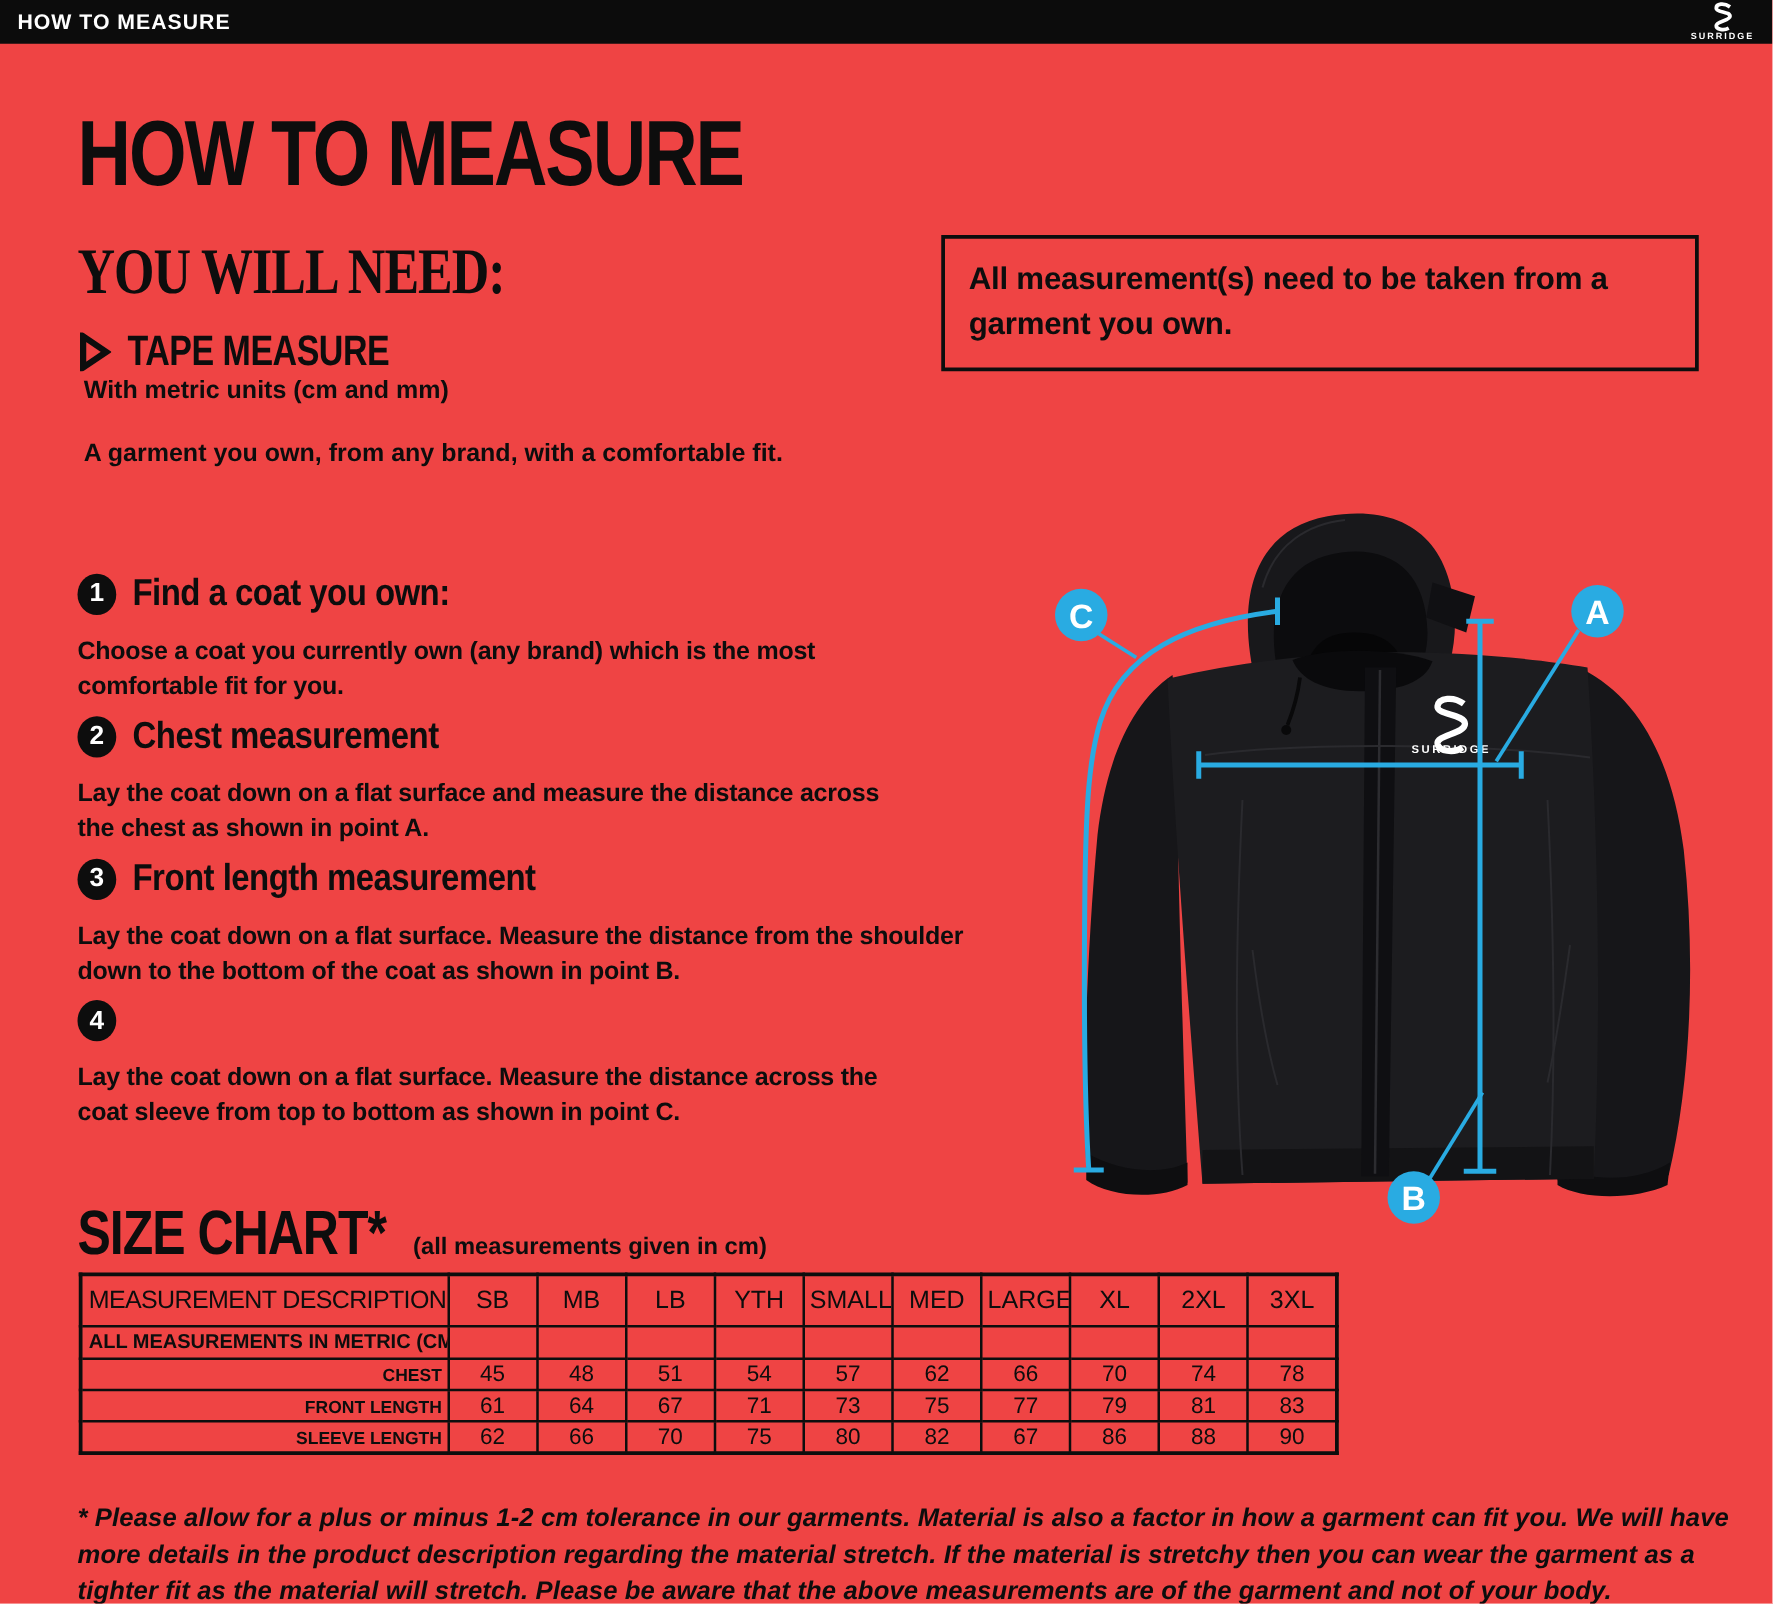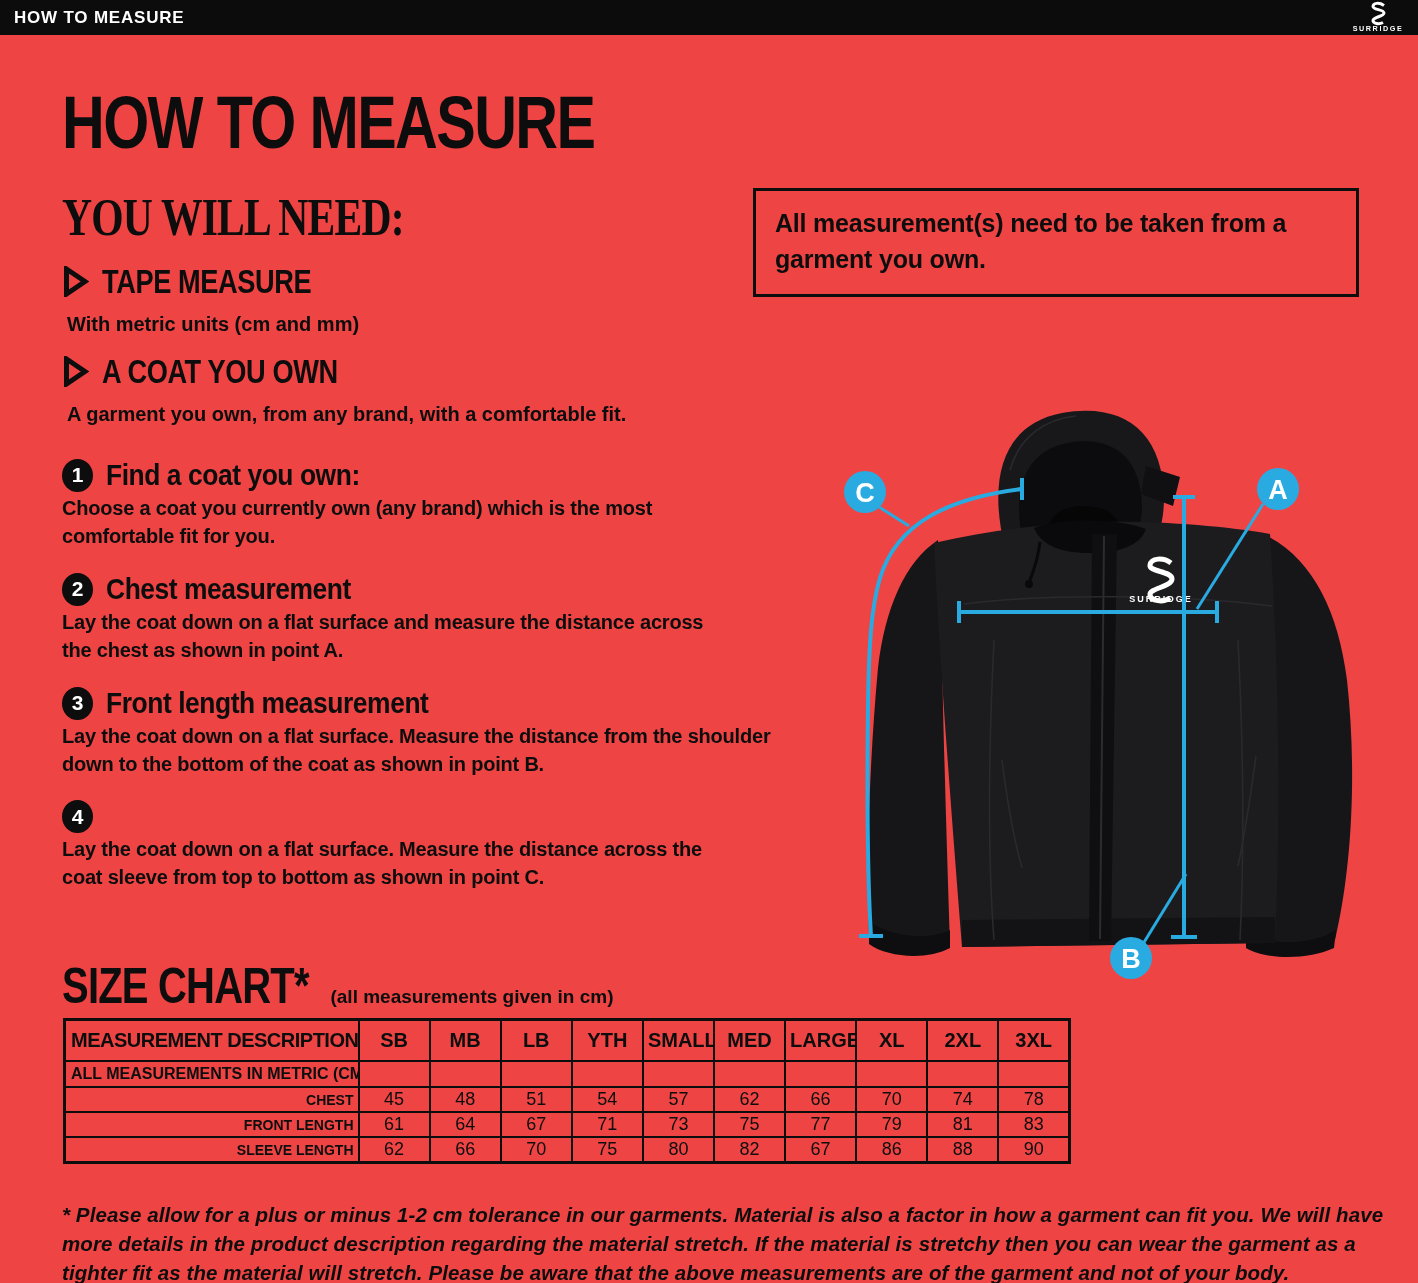--- a/index.html
+++ b/index.html
@@ -13,41 +13,41 @@
   .topbar-logo{position:absolute;right:8px;top:1px;width:64px;height:33px;}
   
   .sqz{display:inline-block;transform:scaleX(.8);transform-origin:0 60%;white-space:nowrap;}
   .sqz88{display:inline-block;transform:scaleX(.88);transform-origin:0 60%;white-space:nowrap;}
   .h1{position:absolute;left:62px;top:80px;font-size:74px;font-weight:900;letter-spacing:-2px;}
   .h2{position:absolute;left:62px;top:188px;font-size:52px;font-weight:900;letter-spacing:-1px;font-family:Liberation Serif, serif;}
   
   .req{position:absolute;left:62px;}
   .req-head{display:flex;align-items:center;gap:13px;}
   .req-label{font-size:34px;font-weight:900;letter-spacing:-.5px;}
-  .req-desc{font-size:20px;font-weight:700;margin-top:12px;margin-left:5px;white-space:nowrap;}
+  .req-desc{font-size:20px;font-weight:700;margin-top:0;margin-left:5px;white-space:nowrap;}
   .tri{width:27px;height:31px;flex:0 0 auto;}
   
   .step{position:absolute;left:62px;}
   .step-head{display:flex;align-items:center;gap:13px;}
   .badge{width:31px;height:33px;border-radius:50%;background:#0d0d0d;color:#fff;
          display:flex;align-items:center;justify-content:center;font-size:21px;font-weight:800;flex:0 0 auto;}
   .step-title{font-size:30px;font-weight:900;letter-spacing:-.5px;}
-  .step-body{font-size:20px;font-weight:700;line-height:1.38;margin-top:3px;letter-spacing:-.2px;}
+  .step-body{font-size:20px;font-weight:700;line-height:1.38;margin-top:16px;letter-spacing:-.2px;}
   .w1{max-width:600px;} .w2{max-width:670px;} .w3{max-width:748px;} .w4{max-width:665px;}
   
   .notice{position:absolute;left:753px;top:188px;width:562px;border:3px solid #0d0d0d;
           padding:15px 19px 17px 19px;font-size:25px;font-weight:900;line-height:1.42;letter-spacing:-.2px;}
   
   .sizechart-head{position:absolute;left:62px;top:944px;display:flex;align-items:baseline;margin-top:13px;}
   .sizechart-title{font-size:50px;font-weight:900;letter-spacing:-1px;}
   .sizechart-sub{font-size:19px;font-weight:800;margin-left:-40px;}
   table.sizes{position:absolute;left:63px;top:1018px;width:1008px;border-collapse:collapse;table-layout:fixed;
               border:3px solid #0d0d0d;}
   table.sizes th,table.sizes td{border:2px solid #0d0d0d;padding:0 4px;overflow:hidden;white-space:nowrap;}
-  table.sizes th{height:39px;font-size:20px;font-weight:700;text-align:center;}
+  table.sizes th{height:39px;font-size:20px;font-weight:400;text-align:center;}
   table.sizes th.desc{text-align:left;padding-left:5px;letter-spacing:-.5px;}
   tr.metric td{height:24px;font-size:16px;font-weight:700;text-align:left;padding-left:5px;}
   tr.vals td{height:23px;font-size:18px;font-weight:400;text-align:center;}
   tr.vals td.rowlabel{font-size:14px;font-weight:700;text-align:right;padding-left:5px;}
   
   .footnote{position:absolute;left:62px;top:1200px;width:1330px;font-size:20.5px;font-weight:700;
             font-style:italic;line-height:1.42;letter-spacing:.1px;}
   
   .diagram{position:absolute;left:800px;top:388px;width:618px;height:672px;}
   .overlay-letter{font-family:"Liberation Sans",sans-serif;font-weight:800;font-size:27px;fill:#ffffff;text-anchor:middle;}
@@ -80,28 +80,20 @@
         <path d="M4.5 3 L23 15.5 L4.5 28 Z" fill="none" stroke="#0d0d0d" stroke-width="5"></path>
       </svg>
       <span class="req-label">
         <span class="sqz">TAPE MEASURE</span>
       </span>
     </div>
     <div class="req-desc">With metric units (cm and mm)</div>
   </div>
 
   <div class="req" style="top:352px;">
-    <div class="req-head">
-      <svg class="tri" viewBox="0 0 27 31">
-        <path d="M4.5 3 L23 15.5 L4.5 28 Z" fill="none" stroke="#0d0d0d" stroke-width="5"></path>
-      </svg>
-      <span class="req-label">
-        <span class="sqz">A COAT YOU OWN</span>
-      </span>
-    </div>
     <div class="req-desc">A garment you own, from any brand, with a comfortable fit.</div>
   </div>
 
   <div class="notice">All measurement(s) need to be taken from a garment you own.</div>
 
   <div class="step" style="top:458px;">
     <div class="step-head">
       <span class="badge">1</span>
       <span class="step-title">
         <span class="sqz88">Find a coat you own:</span>

